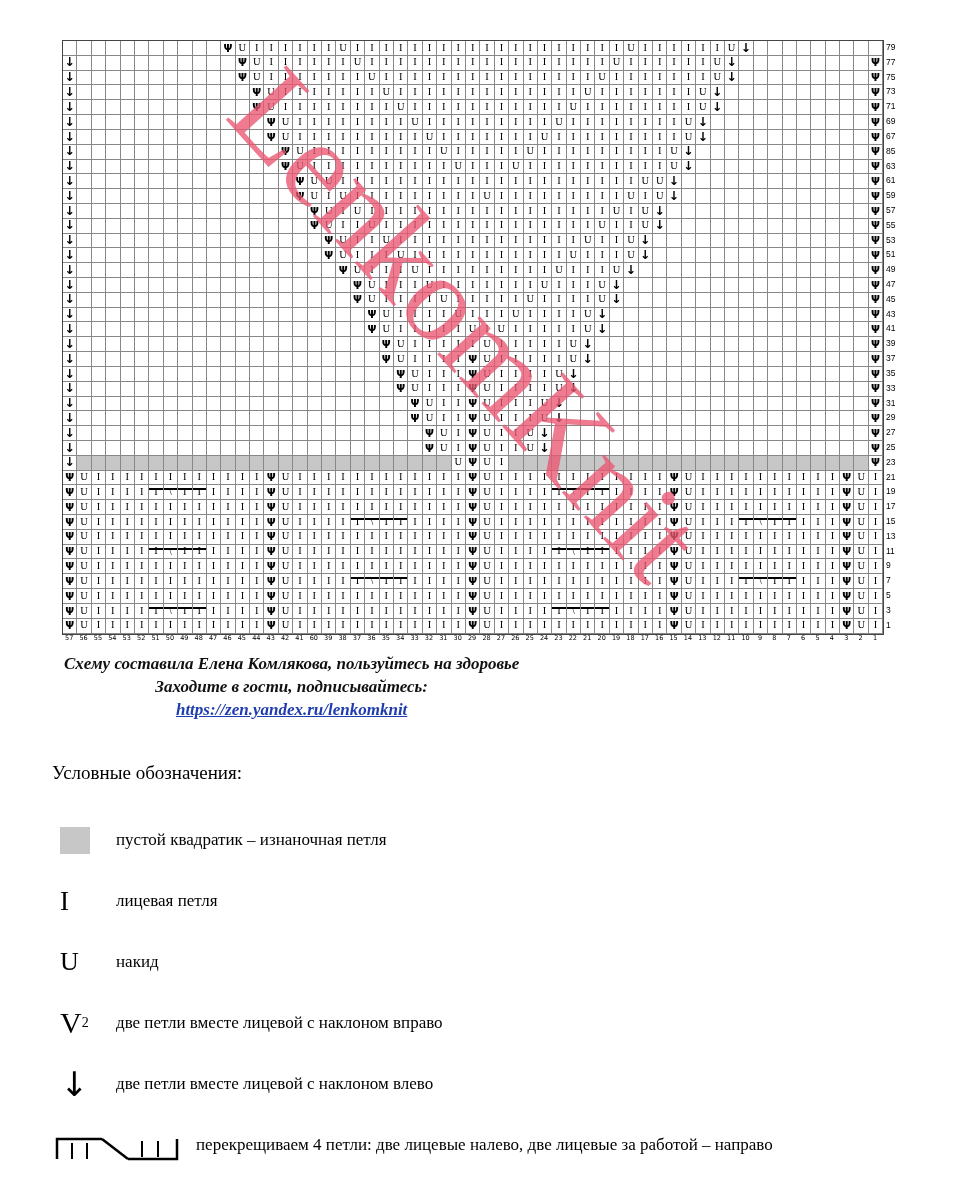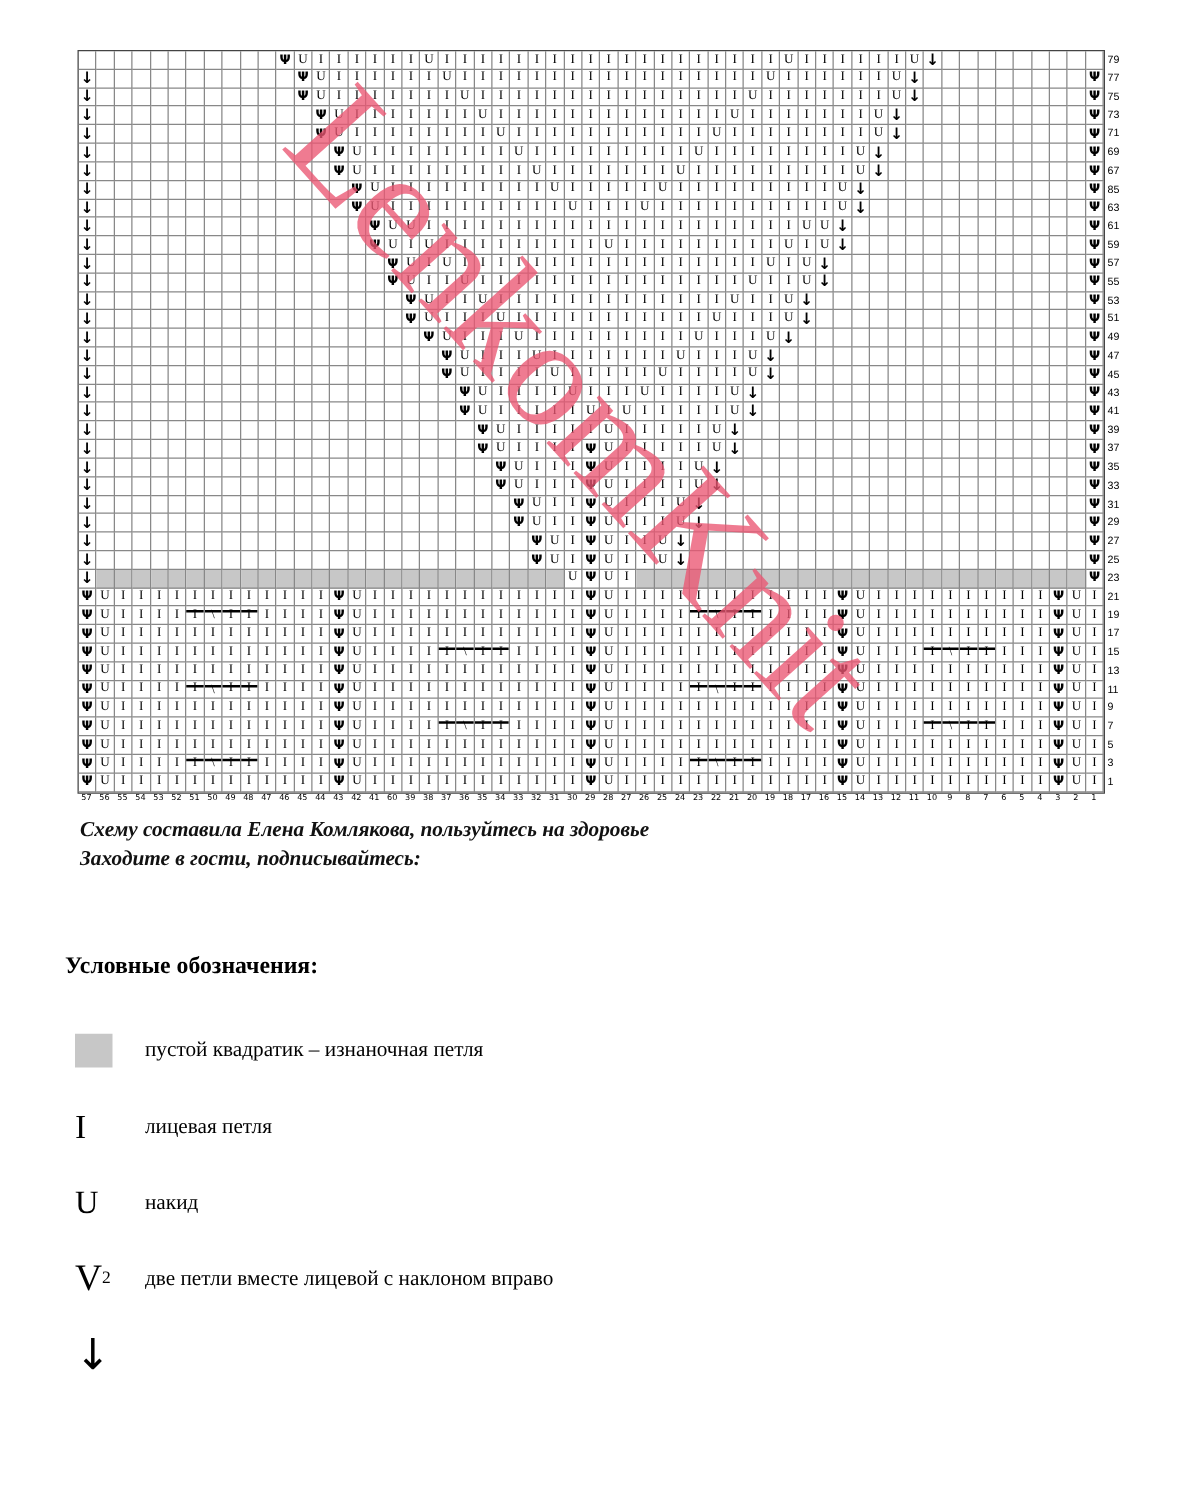--- a/index.html
+++ b/index.html
@@ -42,26 +42,26 @@
   }
   
   .watermark {
     position:absolute; left:300px; top:48px; z-index:5;
     font-size:124px; line-height:1; white-space:nowrap;
     color:rgba(234,86,114,0.78);
     transform:rotate(48deg); transform-origin:0 0;
     font-family:"Liberation Serif", serif; pointer-events:none;
   }
   
-  .notes { position:absolute; left:64px; top:652px; font-style:italic; font-weight:bold; }
+  .notes { position:absolute; left:64px; top:652px; font-style:italic; font-weight:bold;text-align:center; }
   .notes p { margin:0; font-size:17px; line-height:23px; color:#111; }
   .notes a { display:block; font-size:17px; line-height:23px; color:#1f3cae; text-decoration:underline; }
   
   .legend { position:absolute; left:52px; top:762px; width:890px; }
-  .legend-title { font-size:19px; font-weight:bold; margin:0 0 34px 0; font-family:"Liberation Serif", serif; }
+  .legend-title { font-size:19px; font-weight:normal; margin:0 0 34px 0; font-family:"Liberation Serif", serif; }
   .legend-item { display:flex; align-items:center; margin-bottom:17px; min-height:44px; }
   .legend-glyph { width:46px; flex:0 0 auto; display:flex; align-items:center; justify-content:flex-start; padding-left:8px; }
   .legend-item.cable .legend-glyph { width:134px; padding-left:0; }
   .legend-text { font-size:17px; color:#000;margin-left:10px; }
   .swatch { width:30px; height:27px; background:#c7c7c7; display:inline-block; }
   .g-knit { font-size:27px; font-family:"Liberation Serif", serif; }
   .g-yo { font-size:26px; font-family:"Liberation Serif", serif; }
   .g-dec { font-size:30px; font-family:"Liberation Serif", serif; }
   .g-dec sup { font-size:14px; }
   .g-arrow { font-size:34px; font-family:"DejaVu Sans", sans-serif; }
@@ -2454,20 +2454,21 @@
         <span>3</span>
         <span>2</span>
         <span>1</span>
       </div>
     <div class="watermark">LenkomKnit</div>
   </div>
 
   <div class="notes">
     <p>Схему составила Елена Комлякова, пользуйтесь на здоровье</p>
     <p>Заходите в гости, подписывайтесь:</p>
+    <a href="#">https://zen.yandex.ru/lenkomknit</a>
   </div>
 
   <div class="legend">
     <h2 class="legend-title">Условные обозначения:</h2>
 
     <div class="legend-item">
       <span class="legend-glyph">
           <span class="swatch"></span>
         </span>
       <span class="legend-text">пустой квадратик – изнаночная петля</span>
@@ -2486,17 +2487,32 @@
     <div class="legend-item">
       <span class="legend-glyph g-dec">
           <span>V</span>
           <sup>2</sup>
         </span>
       <span class="legend-text">две петли вместе лицевой с наклоном вправо</span>
     </div>
 
     <div class="legend-item">
       <span class="legend-glyph g-arrow">↓</span>
+      <span class="legend-text">две петли вместе лицевой с наклоном влево</span>
     </div>
 
+    <div class="legend-item cable">
+      <span class="legend-glyph">
+        <svg width="130" height="36" viewBox="0 0 130 36">
+          <path d="M5 32 L5 12 L50 12" fill="none" stroke="#000" stroke-width="2.5"></path>
+          <line x1="50" y1="12" x2="76" y2="32" stroke="#000" stroke-width="2.5"></line>
+          <path d="M76 32 L125 32 L125 12" fill="none" stroke="#000" stroke-width="2.5"></path>
+          <line x1="20" y1="16" x2="20" y2="32" stroke="#000" stroke-width="2"></line>
+          <line x1="35" y1="16" x2="35" y2="32" stroke="#000" stroke-width="2"></line>
+          <line x1="90" y1="14" x2="90" y2="30" stroke="#000" stroke-width="2"></line>
+          <line x1="106" y1="14" x2="106" y2="30" stroke="#000" stroke-width="2"></line>
+        </svg>
+      </span>
+      <span class="legend-text">перекрещиваем 4 петли: две лицевые налево, две лицевые за работой – направо</span>
+    </div>
   </div>
 
 </div>
 
 </body></html>

